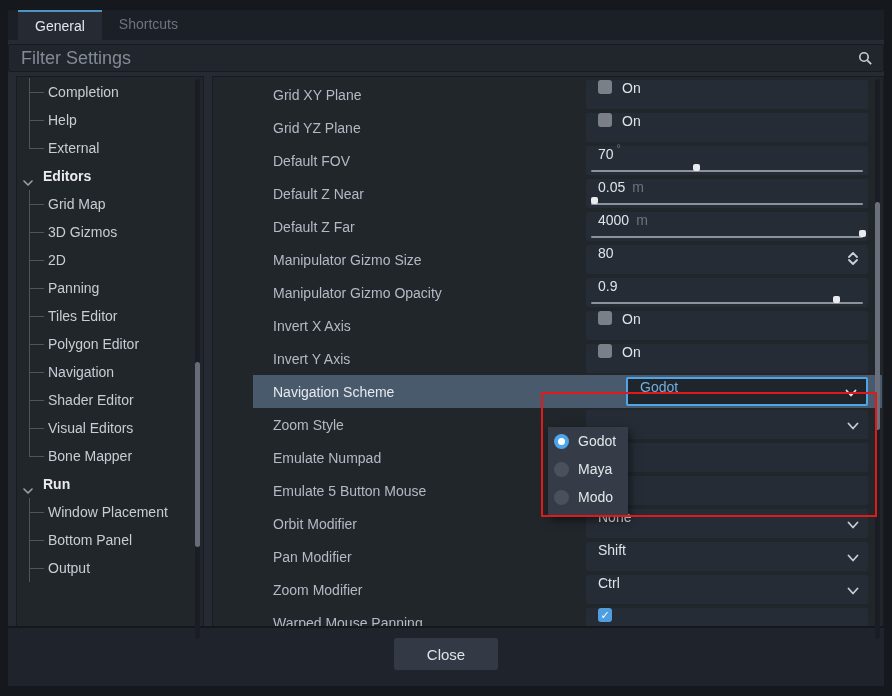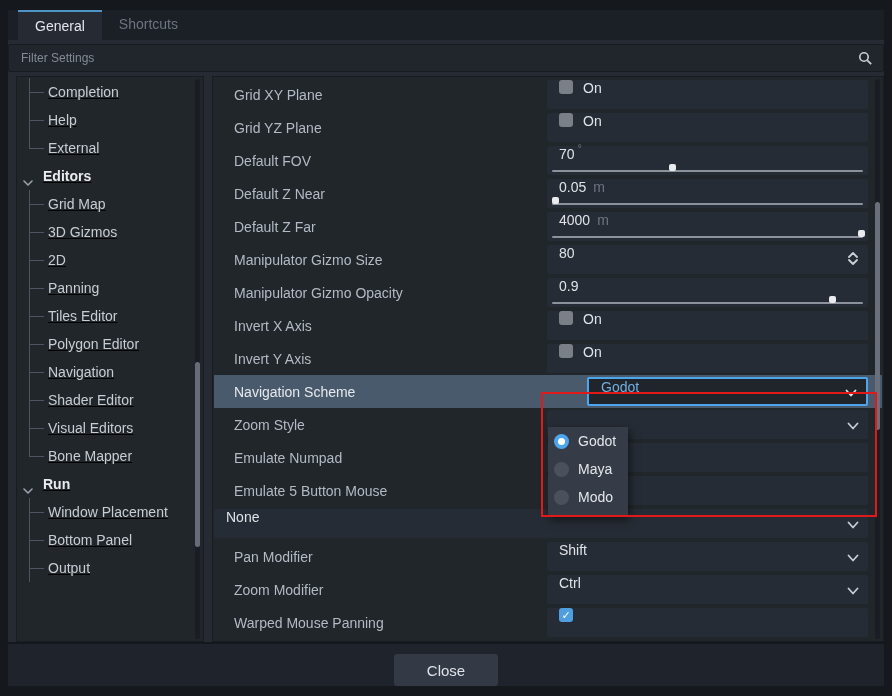--- a/index.html
+++ b/index.html
@@ -7,42 +7,42 @@
   .stage{position:relative;width:892px;height:696px;background:#15181d;overflow:hidden;padding-left:36px;}
   .dialog{position:absolute;left:8px;top:10px;width:876px;height:676px;background:#262b33;}
 
   
   .tabbar{position:absolute;left:0;top:0;right:0;height:30px;background:#1b2026;display:flex;align-items:stretch;padding-left:10px;}
   .tab{padding:0 17px;line-height:28px;font-size:14px;color:#6d7480;cursor:default;}
   .tab.active{background:#262b33;border-top:2px solid #4e94c4;color:#e3e6ea;}
 
   
   .filterbar{position:absolute;left:0;top:34px;right:0;height:28px;background:#21262d;border:1px solid #181c22;border-radius:2px;display:flex;align-items:center;padding:0 10px;}
-  .filterbar input{flex:1;background:transparent;border:none;outline:none;font-size:12px;color:#c3c9d1;}
+  .filterbar input{flex:1;background:transparent;border:none;outline:none;font-size:18px;color:#c3c9d1;}
   .filterbar input::placeholder{color:#848b96;}
 
   
   .sidebar{position:absolute;left:8px;top:66px;width:188px;height:566px;background:#21262b;border:1px solid #181c22;}
-  .tree{position:absolute;inset:1px;overflow:hidden;text-decoration:underline;}
+  .tree{position:absolute;inset:1px;overflow:hidden;}
   .titem{position:relative;height:28px;display:flex;align-items:center;font-size:14px;color:#c8cdd4;}
   .titem .vl{position:absolute;left:11px;top:0;bottom:0;width:1px;background:#4d5562;}
   .titem.last .vl{bottom:50%;}
   .titem .hl-line{position:absolute;left:11px;top:50%;width:15px;height:1px;background:#4d5562;}
   .titem .tlabel{position:relative;padding-left:30px;z-index:1;}
   .titem.root .tlabel{padding-left:25px;font-weight:bold;color:#e9ebef;}
   .titem .tchev{position:absolute;left:5px;top:11px;z-index:1;}
   .titem .selbg{position:absolute;left:27px;right:14px;top:0;bottom:0;background:#3d4c5f;border-radius:2px;}
   .titem.selected .tlabel{color:#fff;}
 
   .sb-track{position:absolute;right:3px;top:2px;bottom:2px;width:5px;background:#1a1e24;border-radius:3px;z-index:4;}
   .sb-thumb{position:absolute;left:0;width:5px;background:#676d78;border-radius:3px;}
 
   
   .settings{position:absolute;left:204px;top:66px;width:672px;height:566px;background:#21262b;border:1px solid #181c22;}
-  .rows{position:absolute;inset:1px;overflow:hidden;}
+  .rows{position:absolute;inset:1px;overflow:hidden;margin-left:39px;}
   .srow{height:33px;display:flex;align-items:stretch;}
   .srow.highlight{background:#4a5a6d;gap:40px;}
   .slabel{width:333px;display:flex;align-items:center;padding-left:20px;font-size:14px;color:#b3bac4;}
   .srow.highlight .slabel{color:#e6e9ed;}
   .scell{flex:1;margin:2px 14px 2px 0;background:#262c35;border-radius:2px;position:relative;display:flex;align-items:flex-start;padding-left:12px;font-size:14px;color:#dfe3e8;}
   .scell.accent{background:#20252b;border:2px solid #4da6ec;color:#72aede;}
   .suffix{color:#6d7480;margin-left:7px;}
   .suffix.deg{font-size:11px;vertical-align:super;position:relative;top:-4px;margin-left:3px;}
   .cb{width:14px;height:14px;border-radius:3px;background:#7b8088;margin-right:10px;flex:0 0 auto;}
   .cb.checked{background:#4f9fe0;color:#fff;font-size:11px;line-height:14px;text-align:center;}
@@ -58,21 +58,21 @@
   .popup{position:absolute;left:548px;top:427px;width:80px;height:90px;background:#363c47;box-shadow:2px 3px 8px rgba(0,0,0,.5);overflow:hidden;z-index:40;}
   .pitem{height:28px;display:flex;align-items:center;padding-left:6px;font-size:14px;color:#e3e6ea;}
   .radio{width:15px;height:15px;border-radius:50%;background:#4b515c;margin-right:9px;position:relative;flex:0 0 auto;}
   .radio.sel{background:#4da6ec;}
   .radio.sel::after{content:"";position:absolute;inset:4px;border-radius:50%;background:#fff;}
 
   
   .annot{position:absolute;left:541px;top:392px;width:336px;height:125px;border:2px solid #e01a1a;z-index:50;pointer-events:none;}
 
   
-  .footer{position:absolute;left:0;right:0;bottom:0;height:44px;background:#1f242c;border-top:2px solid #14171c;display:flex;justify-content:center;}
+  .footer{position:absolute;left:0;right:0;bottom:0;height:60px;background:#1f242c;border-top:2px solid #14171c;display:flex;justify-content:center;}
   .close-btn{margin-top:10px;width:104px;height:32px;background:#333945;border:none;border-radius:3px;color:#dfe2e8;font-size:15px;}
 </style>
 </head>
 <body>
 
 <div class="stage">
   <div class="dialog">
 
     <div class="tabbar" id="tabbar">
         <div class="tab active">General</div>
@@ -286,20 +286,21 @@
           </div>
           <div class="srow">
             <div class="slabel">Emulate Numpad</div>
             <div class="scell"></div>
           </div>
           <div class="srow">
             <div class="slabel">Emulate 5 Button Mouse</div>
             <div class="scell"></div>
           </div>
           <div class="srow">
+            <div class="slabel">Orbit Modifier</div>
             <div class="scell">
               <span>None</span>
               <span class="chev"><svg width="12" height="8" viewBox="0 0 12 8">
                   <polyline points="1.5,1.5 6,6.5 10.5,1.5" fill="none" stroke="#c7ccd3" stroke-width="1.8" stroke-linecap="round" stroke-linejoin="round"></polyline>
                 </svg></span>
             </div>
           </div>
           <div class="srow">
             <div class="slabel">Pan Modifier</div>
             <div class="scell">

